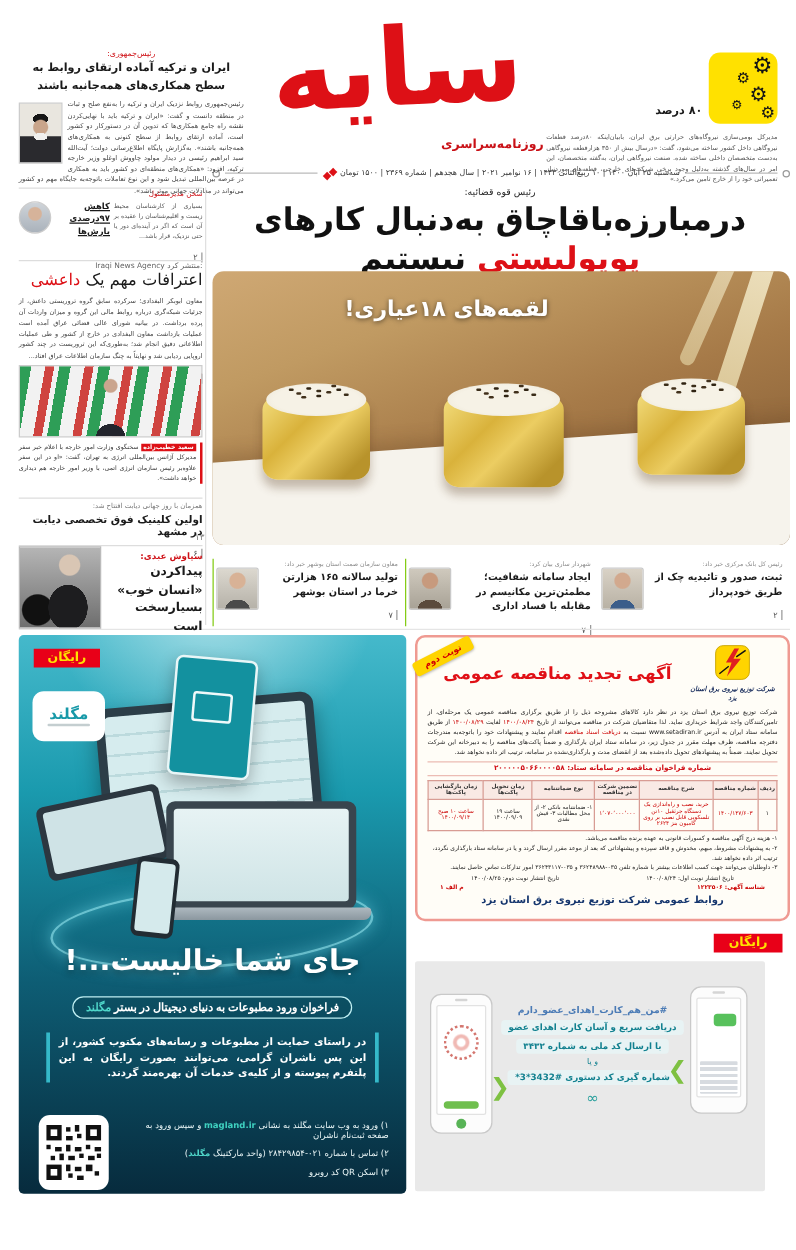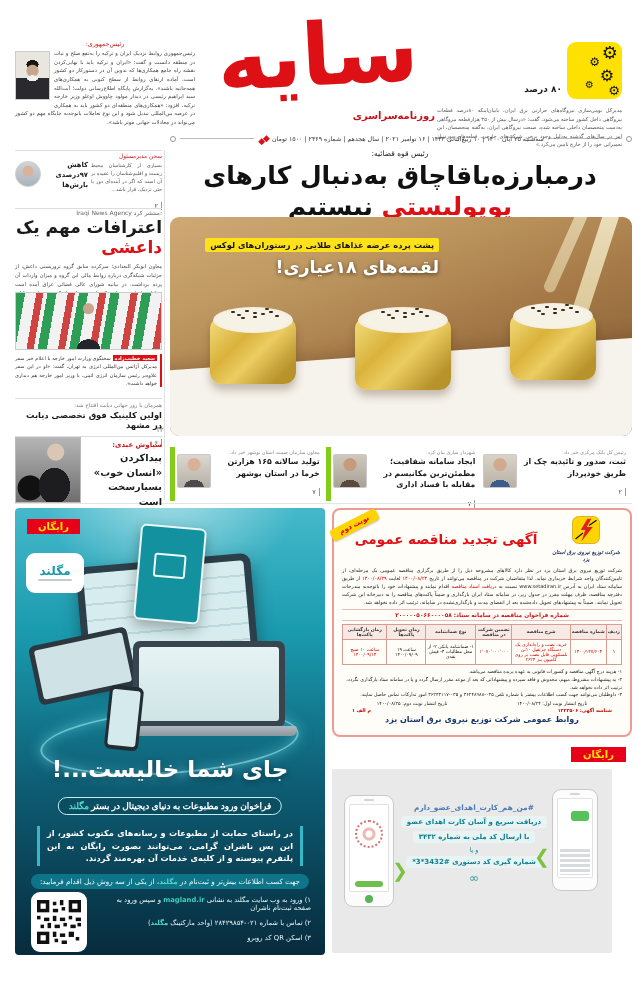--- a/index.html
+++ b/index.html
@@ -56,44 +56,44 @@
      box-shadow:-16px 2px 0 #41301b,-8px -2px 0 #2f2312,8px 1px 0 #41301b,16px -1px 0 #2f2312,-22px -1px 0 #3a2c18,22px 3px 0 #3a2c18,0 4px 0 #2f2312,-12px 5px 0 #41301b,12px -4px 0 #41301b;}
   .r1{left:40px;bottom:52px;} .r2{left:185px;bottom:46px;width:96px;height:72px;} .r3{left:340px;bottom:56px;}
   #feature .overlay{position:absolute;left:24px;top:16px;width:245px;text-align:right;}
   #feature .fk{display:inline-block;background:#ffe11a;color:#151515;font-size:8.3px;font-weight:bold;padding:2px 5px;border-radius:2px;}
   #feature .ft{margin-top:5px;font-size:17.5px;font-weight:bold;color:#fff;text-shadow:0 1px 4px rgba(0,0,0,.6);}
   #feature-pg{position:absolute;left:156px;top:426px;font-size:7px;color:#777;}
   
   #briefs{position:absolute;left:170px;top:447px;width:462px;height:54px;display:flex;}
   .brief{flex:1;position:relative;padding:2px 6px 0 40px;}
   .brief + .brief{border-right:0;} 
-  .brief.sep{border-left:5px solid #84cc16;}
+  .brief.sep{border-left:1px solid #84cc16;}
   .brief .k{font-size:5px;color:#8a8a8a;margin-bottom:1px;}
   .brief .h{font-size:7.8px;font-weight:bold;line-height:1.5;}
   .brief .pg{font-size:6.5px;color:#555;border-right:1px solid #999;padding-right:3px;margin-top:2px;display:inline-block;}
   .b-photo{position:absolute;left:2px;top:7px;width:32px;height:32px;border-radius:2px;border:1px solid #c9c9c9;}
   .bp1{background:radial-gradient(circle at 50% 30%,#d2a98e 6px,transparent 7px),radial-gradient(ellipse 16px 12px at 50% 100%,#3b5d8a 60%,transparent 61%),linear-gradient(#d9d2c6,#b8b1a4);}
   .bp2{background:radial-gradient(circle at 50% 30%,#c79a7d 6px,transparent 7px),radial-gradient(ellipse 16px 12px at 50% 100%,#5a4a3c 60%,transparent 61%),linear-gradient(#cfc9bd,#a8a296);}
   .bp3{background:radial-gradient(circle at 50% 30%,#d8b296 6px,transparent 7px),radial-gradient(ellipse 16px 12px at 50% 100%,#4a4a4a 60%,transparent 61%),linear-gradient(#dcd8cf,#b5b1a8);}
   
   #leftcol{position:absolute;left:15px;top:150px;width:147px;}
   #vrule{position:absolute;left:164px;top:150px;height:350px;border-left:1px solid #e0e0e0;}
   .lc-sec{position:absolute;left:0;right:0;}
   .hrule{border-top:1px solid #ddd;}
   #note{top:0;}
   #note .k{font-size:5.8px;color:#cf1117;text-align:right;margin:2px 0;}
   #note .row{display:flex;gap:3px;align-items:flex-start;}
   .note-photo{flex:0 0 24px;width:24px;height:24px;border-radius:50%;border:1px solid #ccc;
      background:radial-gradient(circle at 50% 38%,#d6b39a 5px,transparent 6px),linear-gradient(#cfd4d9,#aab2bb);}
-  #note .nt{flex:0 0 44px;font-size:6.8px;font-weight:bold;line-height:1.45;}
+  #note .nt{flex:0 0 44px;font-size:6.8px;font-weight:bold;line-height:1.45;text-decoration:underline;}
   #note .nb{flex:1;font-size:5px;line-height:1.6;color:#555;}
   .pg-l{font-size:6.5px;color:#555;border-right:1px solid #999;padding-right:3px;display:inline-block;margin-top:2px;}
   #daesh{top:58px;}
   #daesh .k{direction:ltr;text-align:right;font-size:6px;color:#666;margin-bottom:1px;}
-  #daesh .h{font-size:17px;font-weight:bold;margin-bottom:5px;}
+  #daesh .h{font-size:13px;font-weight:normal;margin-bottom:5px;}
   #daesh .h .red{color:#dd1016;}
   #daesh .b{font-size:5.2px;line-height:1.7;color:#444;}
   #lphoto{top:142px;height:58px;border:1px solid #ccc;box-sizing:border-box;
      background:
       radial-gradient(circle at 50% 28%,#caa58e 5px,transparent 6px),
       radial-gradient(ellipse 19px 16px at 50% 100%,#23252d 60%,transparent 61%),
       repeating-linear-gradient(100deg,#2e9e57 0 9px,#f2f2f2 9px 20px,#cf4440 20px 27px,#f2f2f2 27px 31px);}
   #caption{top:204px;border-right:2px solid #dd1016;padding-right:3px;}
   #caption .cap{font-size:5px;line-height:1.65;color:#333;}
   #caption .name{background:#dd1016;color:#fff;font-weight:bold;padding:0 2px;}
@@ -195,20 +195,21 @@
     <span class="dl-dot"></span>
     <span class="dl-line"></span>
     <span class="dl-text">سه‌شنبه ۲۵ آبان ۱۴۰۰ | ۱۰ ربیع‌الثانی ۱۴۴۳ | ۱۶ نوامبر ۲۰۲۱ | سال هجدهم | شماره ۲۳۶۹ | ۱۵۰۰ تومان</span>
     <span class="dl-diamonds"><span class="d1">◆</span><span class="d2">◆</span></span>
     <span class="dl-line"></span>
     <span class="dl-dot"></span>
   </div>
 
   <div id="tl-art">
     <div class="k">رئیس‌جمهوری:</div>
+    <div class="h">ایران و ترکیه آماده ارتقای روابط به سطح همکاری‌های همه‌جانبه باشند</div>
     <div class="b jc">
       <span class="tl-photo"></span>
       <span>رئیس‌جمهوری روابط نزدیک ایران و ترکیه را به‌نفع صلح و ثبات در منطقه دانست و گفت: «ایران و ترکیه باید با نهایی‌کردن نقشه راه جامع همکاری‌ها که تدوین آن در دستورکار دو کشور است، آماده ارتقای روابط از سطح کنونی به همکاری‌های همه‌جانبه باشند». به‌گزارش پایگاه اطلاع‌رسانی دولت؛ آیت‌الله سید ابراهیم رئیسی در دیدار مولود چاووش اوغلو وزیر خارجه ترکیه، افزود: «همکاری‌های منطقه‌ای دو کشور باید به همکاری در عرصه بین‌المللی تبدیل شود و این نوع تعاملات باتوجه‌به جایگاه مهم دو کشور می‌تواند در معادلات جهانی موثر باشد».</span>
     </div>
   </div>
 
   <div id="tr-art">
     <div class="gear-box">
       <span class="g1">⚙</span>
         <span class="g2">⚙</span>
@@ -229,21 +230,20 @@
   </div>
 
   <div id="feature">
     <div class="stick s1"></div>
     <div class="stick s2"></div>
     <div class="plate"></div>
     <div class="roll r1"></div>
     <div class="roll r2"></div>
     <div class="roll r3"></div>
     <div class="overlay">
-      <span class="fk">پشت پرده عرضه غذاهای طلایی در رستوران‌های لوکس</span>
       <div class="ft">لقمه‌های ۱۸عیاری!</div>
     </div>
   </div>
   <div id="feature-pg">۱۳</div>
 
   <div id="briefs">
     <div class="brief">
       <div class="b-photo bp1"></div>
       <div class="k">رئیس کل بانک مرکزی خبر داد:</div>
       <div class="h">ثبت، صدور و تائیدیه چک از طریق خودپرداز</div>
@@ -319,23 +319,20 @@
     <div class="m-mag"></div>
     <div class="m-tab2"></div>
     <div class="m-ring"></div>
     <div class="m-laptop"></div>
     <div class="m-phone"></div>
     <div class="m-head">جای شما خالیست...!</div>
     <div class="m-pill">
       <span>فراخوان ورود مطبوعات به دنیای دیجیتال در بستر </span><span class="brand">مگلند</span>
     </div>
     <div class="m-para">در راستای حمایت از مطبوعات و رسانه‌های مکتوب کشور، از این پس ناشران گرامی، می‌توانند بصورت رایگان به این پلتفرم پیوسته و از کلیه‌ی خدمات آن بهره‌مند گردند.</div>
-    <div class="m-cta">
-      <span>جهت کسب اطلاعات بیش‌تر و ثبت‌نام در </span><span class="brand">مگلند</span><span>، از یکی از سه روش ذیل اقدام فرمایید:</span>
-    </div>
     <div class="m-steps">
       <div class="m-step">
         <span>۱) ورود به وب سایت مگلند به نشانی </span><span class="lnk">magland.ir</span><span> و سپس ورود به صفحه ثبت‌نام ناشران</span>
       </div>
       <div class="m-step">
         <span>۲) تماس با شماره ۰۲۱-۲۸۴۲۹۸۵۴ (واحد مارکتینگ </span><span class="brand">مگلند</span><span>)</span>
       </div>
       <div class="m-step">۳) اسکن QR کد روبرو</div>
     </div>
     <div class="m-qr">

